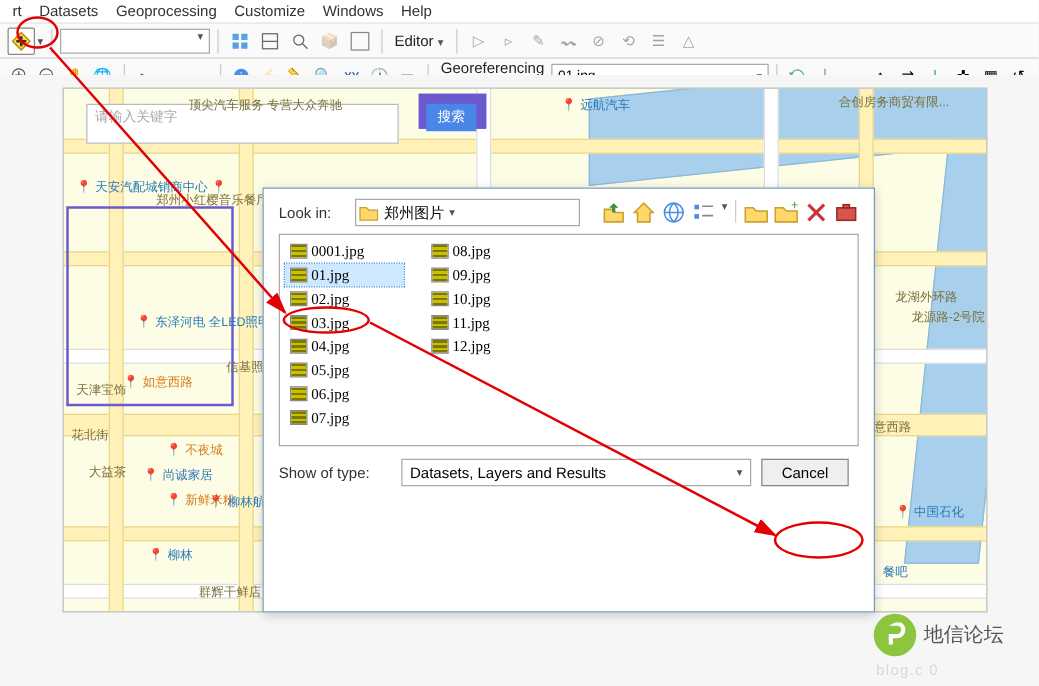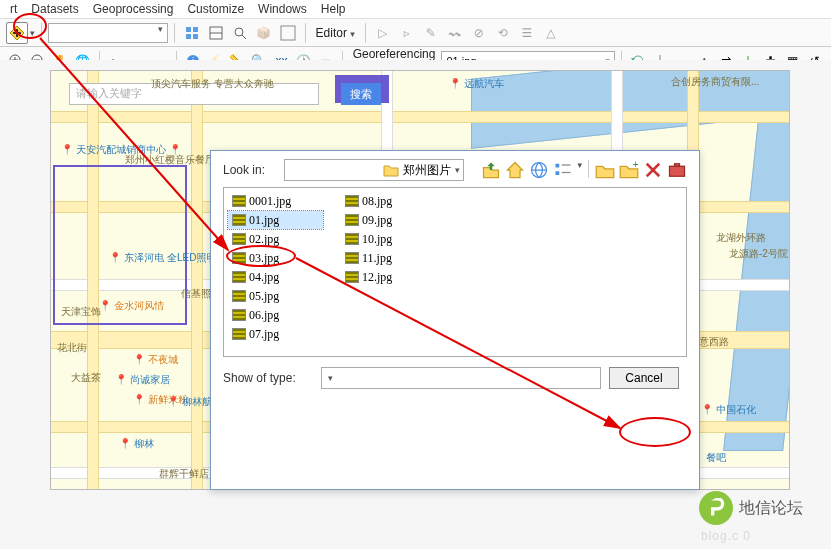--- a/index.html
+++ b/index.html
@@ -46,35 +46,35 @@
   }
   .road-h { position:absolute; height:12px; background:#fff1b8; border-top:1px solid #e8d78c; border-bottom:1px solid #e8d78c; left:0; right:0;}
   .road-v { position:absolute; width:12px; background:#fff1b8; border-left:1px solid #e8d78c; border-right:1px solid #e8d78c; top:0; bottom:0;}
   .road-h.gray{background:#fff; border-color:#ddd;}
   .road-v.gray{background:#fff; border-color:#ddd;}
   .water { position:absolute; background:#a8d0ec; border:1px solid #8cb8d8;}
   .poi { position:absolute; font-size:10px; color:#7b6f3e; white-space:nowrap;}
   .poi.blue{color:#2a7ab9;}
   .poi.orange{color:#d67c1c;}
   .poly { position:absolute; border:2px solid #6a5acd; }
-  .searchbar { position:absolute; left:18px; top:12px; width:250px; height:22px; background:#fff; border:1px solid #bbb; font-size:11px; padding:2px 6px; color:#aaa;}
+  .searchbar { position:absolute; left:18px; top:12px; width:250px; height:32px; background:#fff; border:1px solid #bbb; font-size:11px; padding:2px 6px; color:#aaa;}
   .searchbtn { position:absolute; left:290px; top:12px; width:40px; height:22px; background:#4a86e8; color:#fff; font-size:11px; text-align:center; line-height:22px;}
 
   
   .dialog {
     position:absolute; left:210px; top:150px; width:490px; height:340px;
     background:#fff; border:1px solid #7a9bc0; box-shadow:0 2px 8px rgba(0,0,0,.2);
   }
   .dlg-title { display:flex; justify-content:space-between; align-items:center;
     padding:6px 10px; font-size:13px; color:#222; border-bottom:1px solid #e8e8e8;}
   .dlg-close { width:20px; height:20px; font-size:13px; text-align:center; line-height:18px;}
   .dlg-body { padding:8px 12px 12px 12px; }
   .lookrow { display:flex; align-items:center; gap:17px; margin-bottom:6px;}
   .lookrow .lbl { width:52px; color:#333;}
-  .lookrow .combo { flex:0 0 180px; display:flex; align-items:center; justify-content:flex-end;
+  .lookrow .combo { flex:0 0 180px; display:flex; align-items:center; justify-content:flex-start;
     border:1px solid #aaa; background:#fff; height:22px; padding:0 4px 0 2px; gap:4px;}
   .folder-icon { width:16px; height:14px; }
   .tool-icons { display:flex; gap:4px; }
   .tool-icons .ic { width:20px; height:20px; display:flex; align-items:center; justify-content:center;}
   .filelist {
     border:1px solid #aaa; height:170px; padding:4px;
     display:flex; flex-direction:column; flex-wrap:wrap; align-content:flex-start;
     column-gap:18px; row-gap:1px; overflow:hidden; background:#fff;
   }
   .file { display:flex; align-items:center; gap:3px; font-size:12px; height:18px; padding:0 4px; width:95px;font-family:Liberation Serif, serif;}
@@ -254,38 +254,38 @@
     <div id="poi-layer">
         <span class="poi " style="left: 100px; top: 6px;">顶尖汽车服务 专营大众奔驰</span>
         <span class="poi blue" style="left: 370px; top: 6px; margin-left: 28px;">📍 远航汽车</span>
         <span class="poi " style="left: 620px; top: 4px;">合创房务商贸有限...</span>
         <span class="poi blue" style="left: 10px; top: 72px;">📍 天安汽配城销商中心 📍</span>
         <span class="poi " style="left: 74px; top: 82px;">郑州小红樱音乐餐厅</span>
         <span class="poi " style="left: 665px; top: 160px;">龙湖外环路</span>
         <span class="poi " style="left: 678px; top: 176px;">龙源路-2号院</span>
         <span class="poi " style="left: 638px; top: 264px;">如意西路</span>
         <span class="poi blue" style="left: 58px; top: 180px;">📍 东泽河电 全LED照明</span>
-        <span class="poi orange" style="left: 48px; top: 228px;">📍 金水河风情</span>
+        <span class="poi orange" style="left: 48px; top: 228px;">📍 如意西路</span>
         <span class="poi " style="left: 10px; top: 234px;">天津宝饰</span>
         <span class="poi " style="left: 130px; top: 216px;">信基照明</span>
         <span class="poi " style="left: 6px; top: 270px;">花北街</span>
         <span class="poi orange" style="left: 82px; top: 282px;">📍 不夜城</span>
         <span class="poi blue" style="left: 64px; top: 302px;">📍 尚诚家居</span>
         <span class="poi " style="left: 20px; top: 300px;">大益茶</span>
         <span class="poi orange" style="left: 82px; top: 322px;">📍 新鲜米粉</span>
         <span class="poi blue" style="left: 116px; top: 324px;">📍 柳林航头天香木桶</span>
         <span class="poi blue" style="left: 68px; top: 366px;">📍 柳林</span>
         <span class="poi " style="left: 108px; top: 396px;">群辉干鲜店</span>
         <span class="poi " style="left: 275px; top: 360px;">销售家电</span>
         <span class="poi " style="left: 380px; top: 400px;">金水河风情</span>
         <span class="poi " style="left: 370px; top: 362px;">爱艾健康生活馆</span>
         <span class="poi orange" style="left: 460px; top: 396px;">📍 三素武汉热干面 📍</span>
         <span class="poi blue" style="left: 508px; top: 382px;">📍 米润妆后国际护肤...</span>
         <span class="poi blue" style="left: 640px; top: 380px;">📍 餐吧</span>
-        <span class="poi blue" style="left: 650px; top: 332px;">📍 中国石化</span>
+        <span class="poi blue" style="left: 665px; top: 332px;">📍 中国石化</span>
       </div>
   </div>
 </div>
 
 <div class="dialog">
   <div class="dlg-body">
     <div class="lookrow">
       <span class="lbl">Look in:</span>
       <div class="combo">
         <span style="display:flex;align-items:center;gap:4px">
@@ -401,20 +401,21 @@
         </div>
         <div class="file">
           <span class="raster"></span>
           <span>12.jpg</span>
         </div>
       </div>
 
     <div class="formrow">
       <span class="lbl">Show of type:</span>
       <div class="combo2">
+        <span>Datasets, Layers and Results</span>
           <span class="chev">▾</span>
       </div>
       <div class="dlg-btn">Cancel</div>
     </div>
   </div>
 </div>
 
 <div class="ellipse" style="left:13px; top:13px; width:34px; height:26px;"></div>
 <div class="ellipse" style="left:226px; top:245px; width:70px; height:22px;"></div>
 <div class="ellipse" style="left:619px; top:417px; width:72px; height:30px;"></div>

